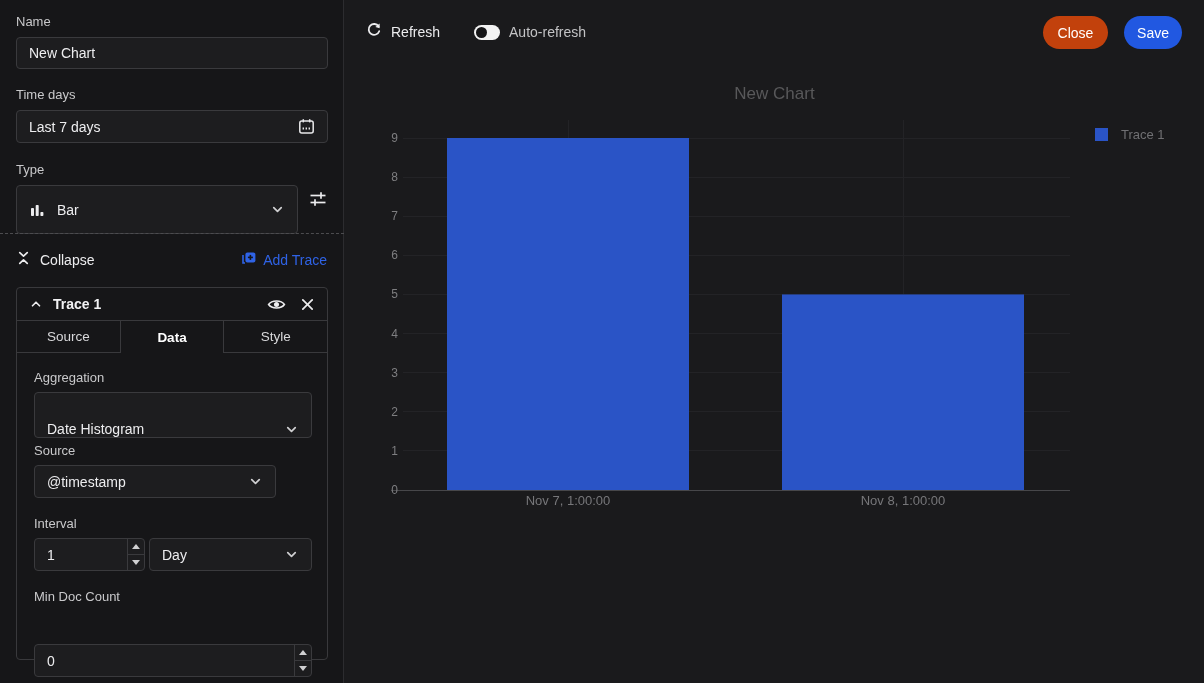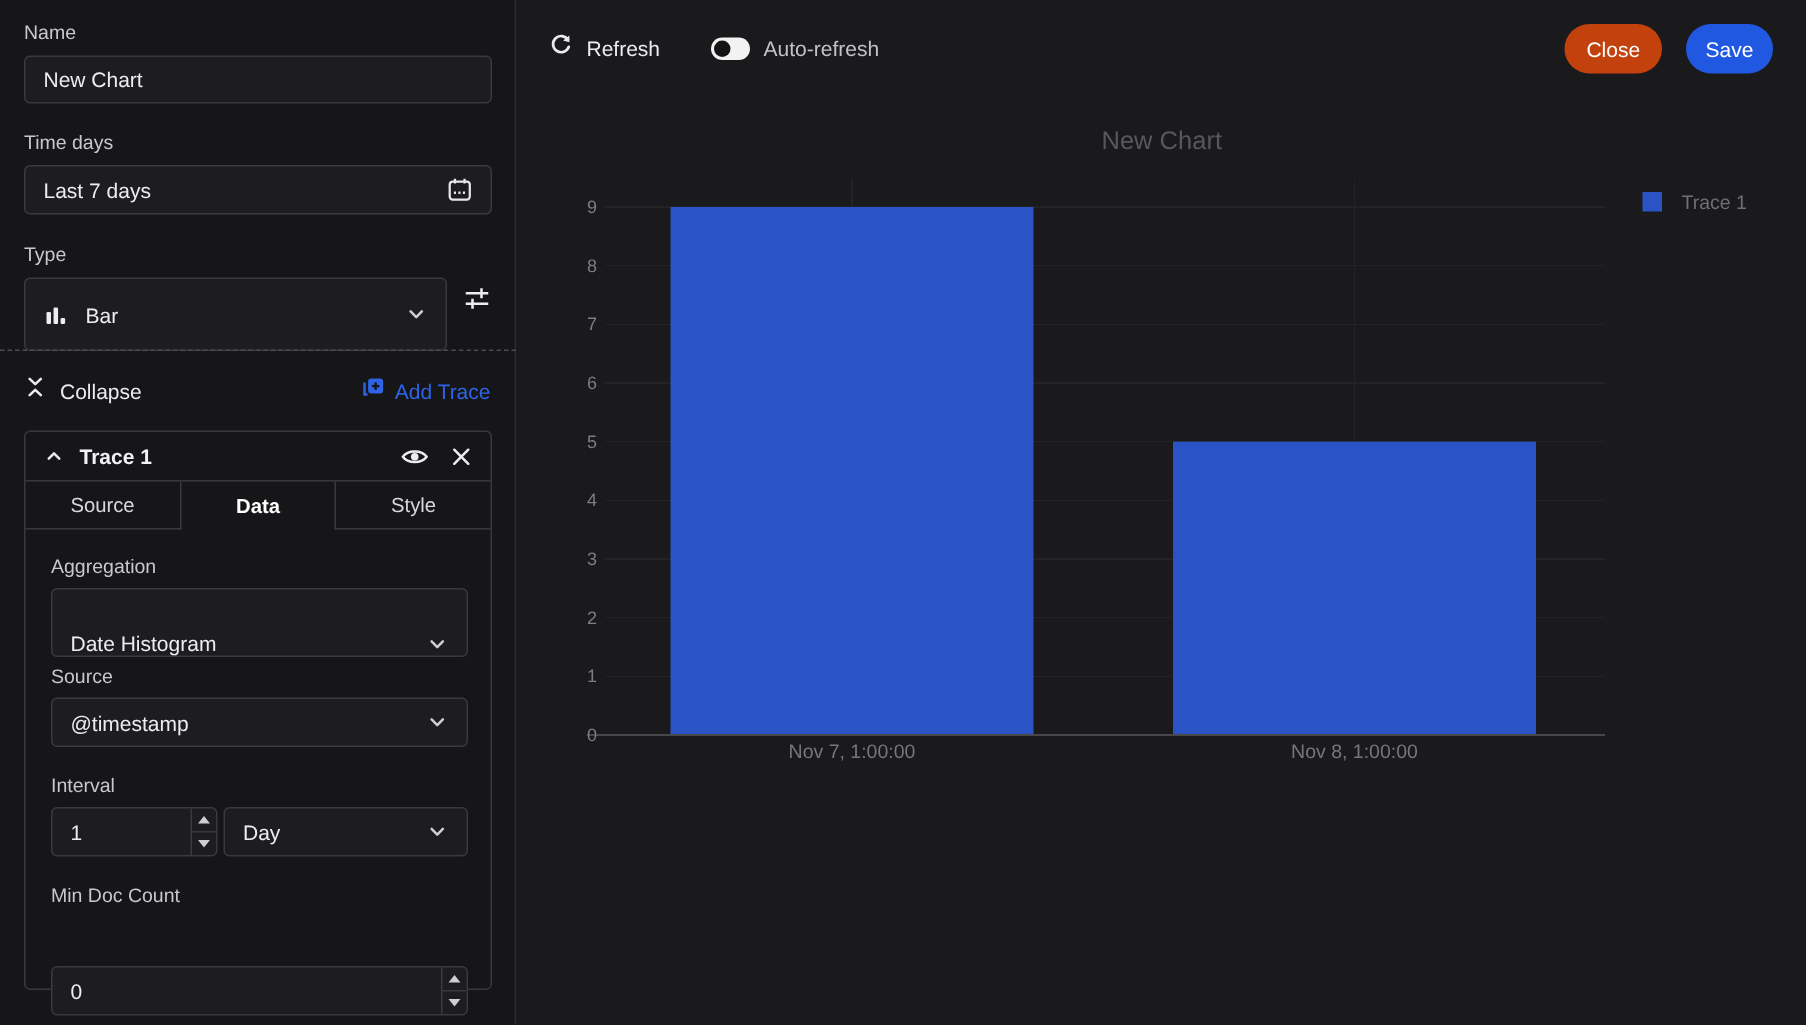--- a/index.html
+++ b/index.html
@@ -232,21 +232,21 @@
     <div class="abs input-box" style="left:17px; top:104px; width:278px; height:46px;align-items:flex-end;">
       <span>Date Histogram</span>
       <span class="chev">
         <svg width="15" height="15" viewBox="0 0 16 16">
             <polyline points="4,6 8,10 12,6" fill="none" stroke="#cfcfd1" stroke-width="1.8" stroke-linecap="round" stroke-linejoin="round"></polyline>
           </svg>
       </span>
     </div>
 
     <div class="abs field-label" style="left:17px; top:155px;">Source</div>
-    <div class="abs input-box" style="left:17px; top:177px; width:278px; height:33px;">
+    <div class="abs input-box" style="left:17px; top:177px; width:242px; height:33px;">
       <span>@timestamp</span>
       <span class="chev">
         <svg width="15" height="15" viewBox="0 0 16 16">
             <polyline points="4,6 8,10 12,6" fill="none" stroke="#cfcfd1" stroke-width="1.8" stroke-linecap="round" stroke-linejoin="round"></polyline>
           </svg>
       </span>
     </div>
 
     <div class="abs field-label" style="left:17px; top:228px;">Interval</div>
     <div class="abs input-box num-input" style="left:17px; top:250px; width:111px; height:33px;">

